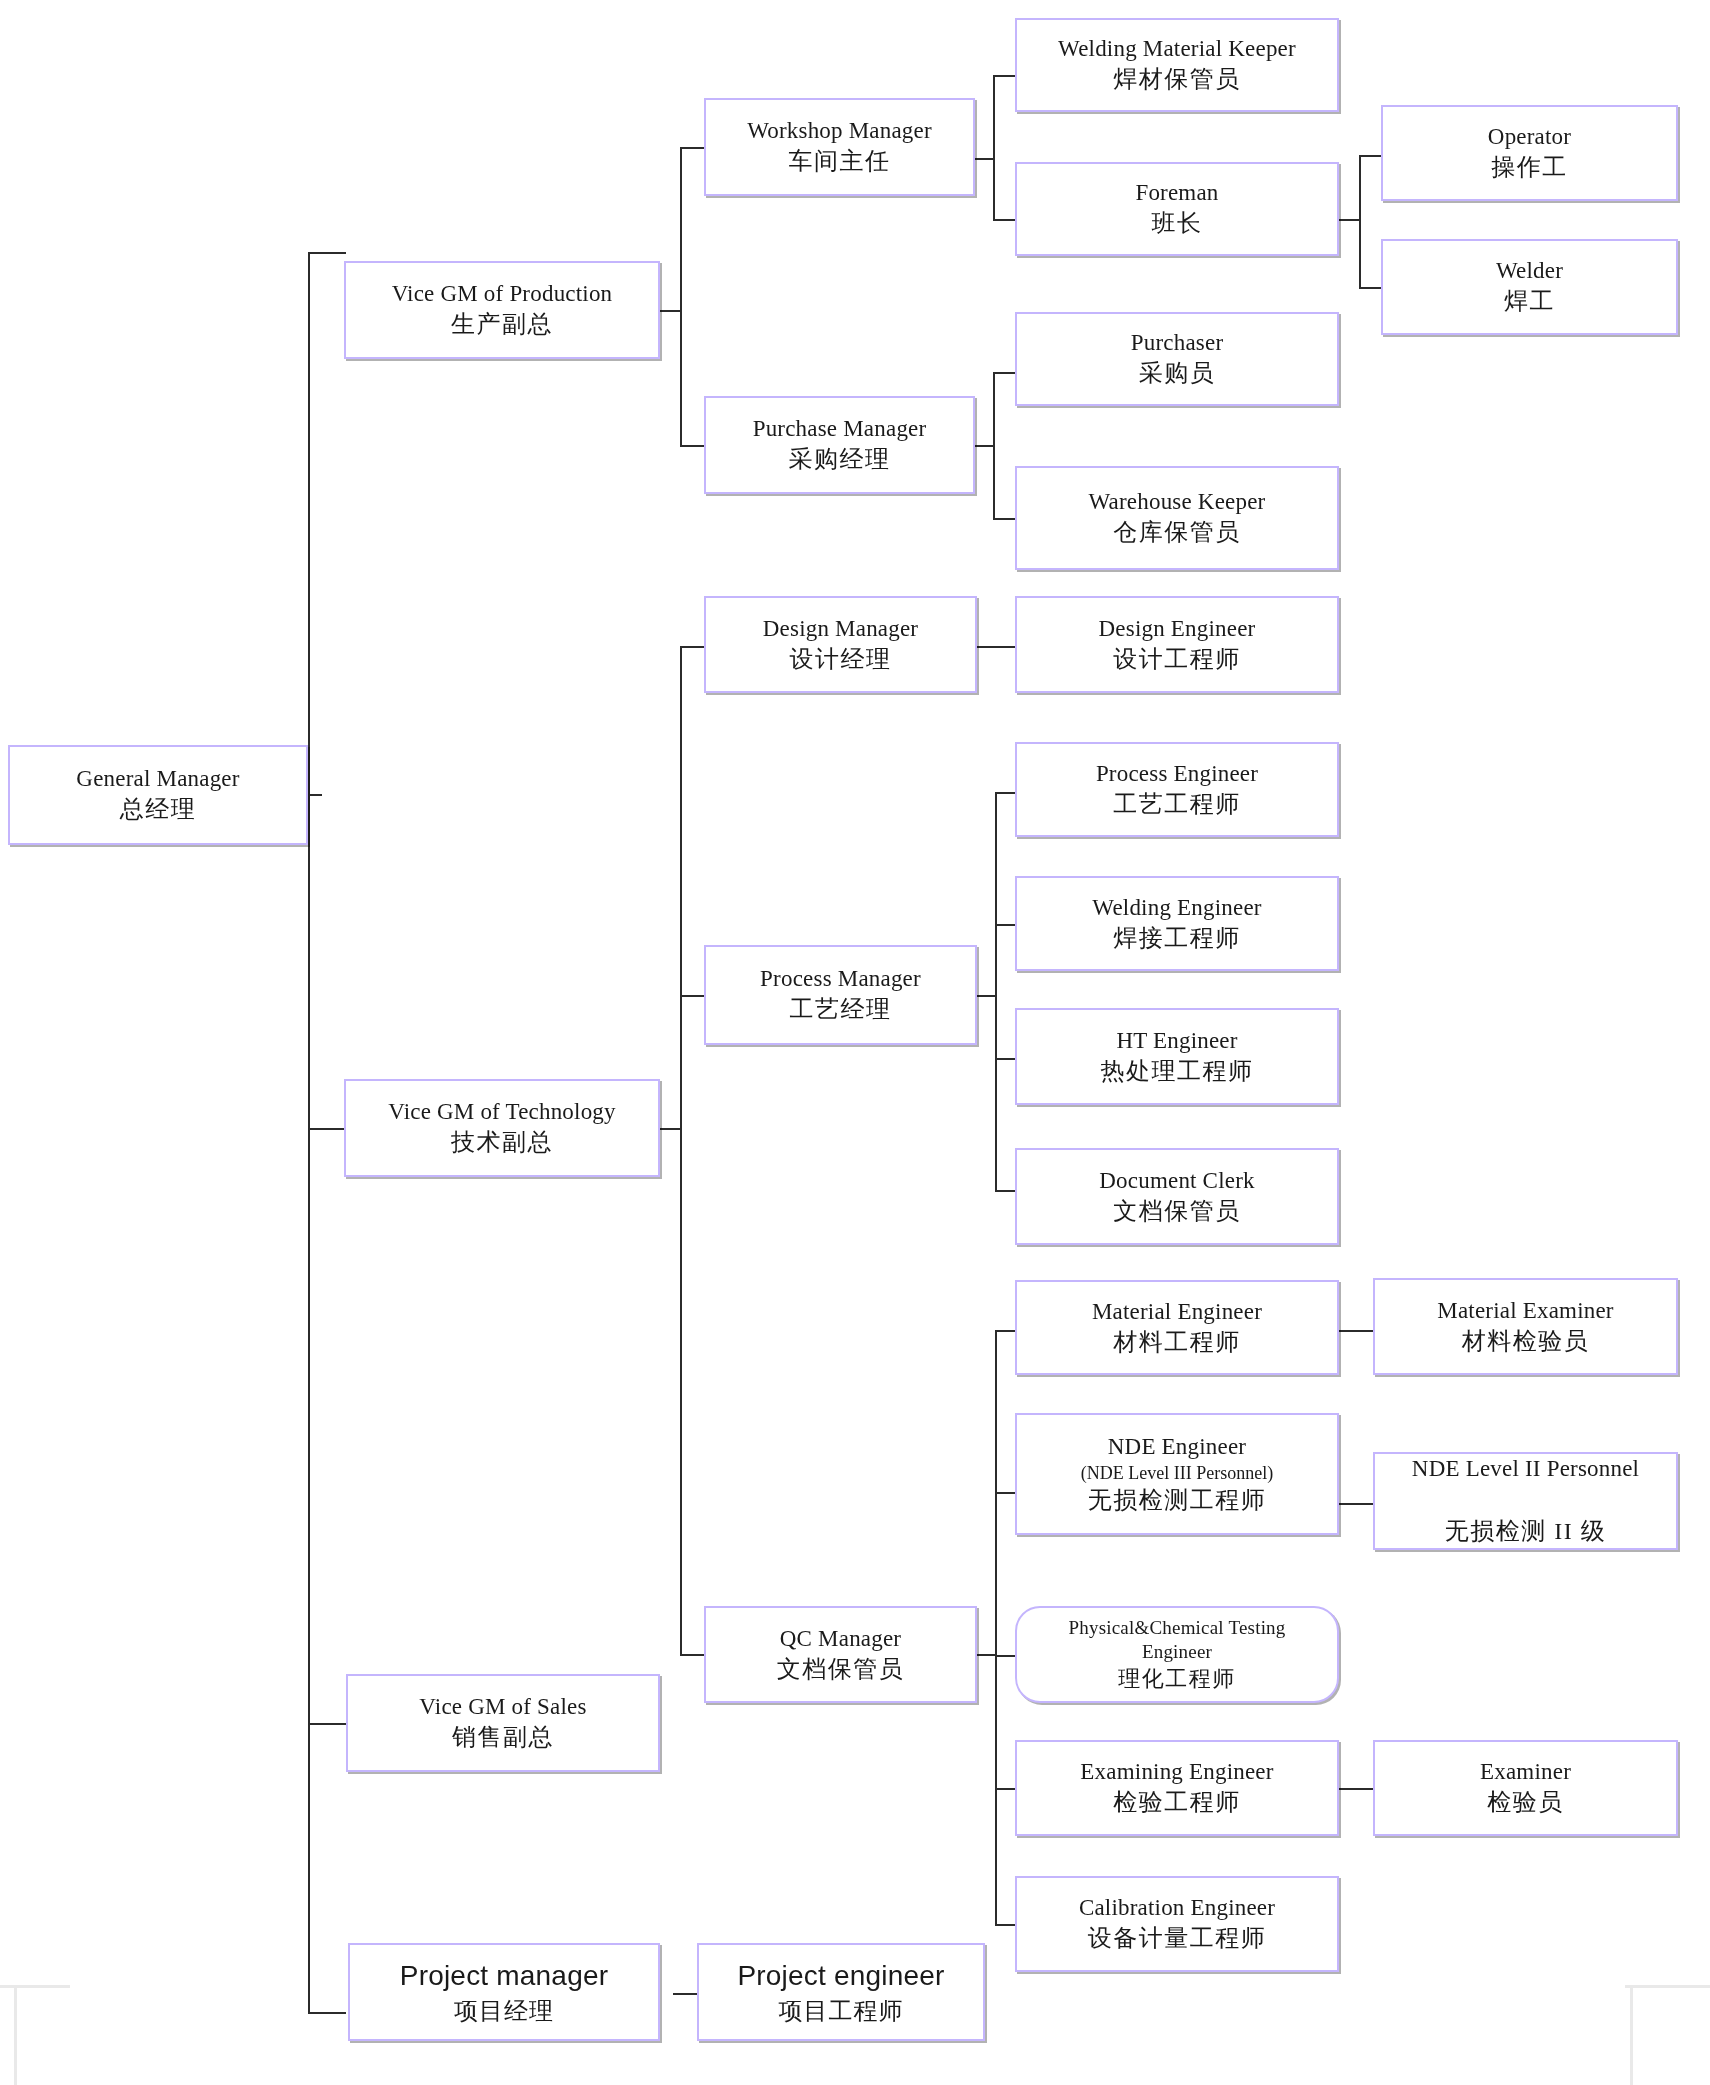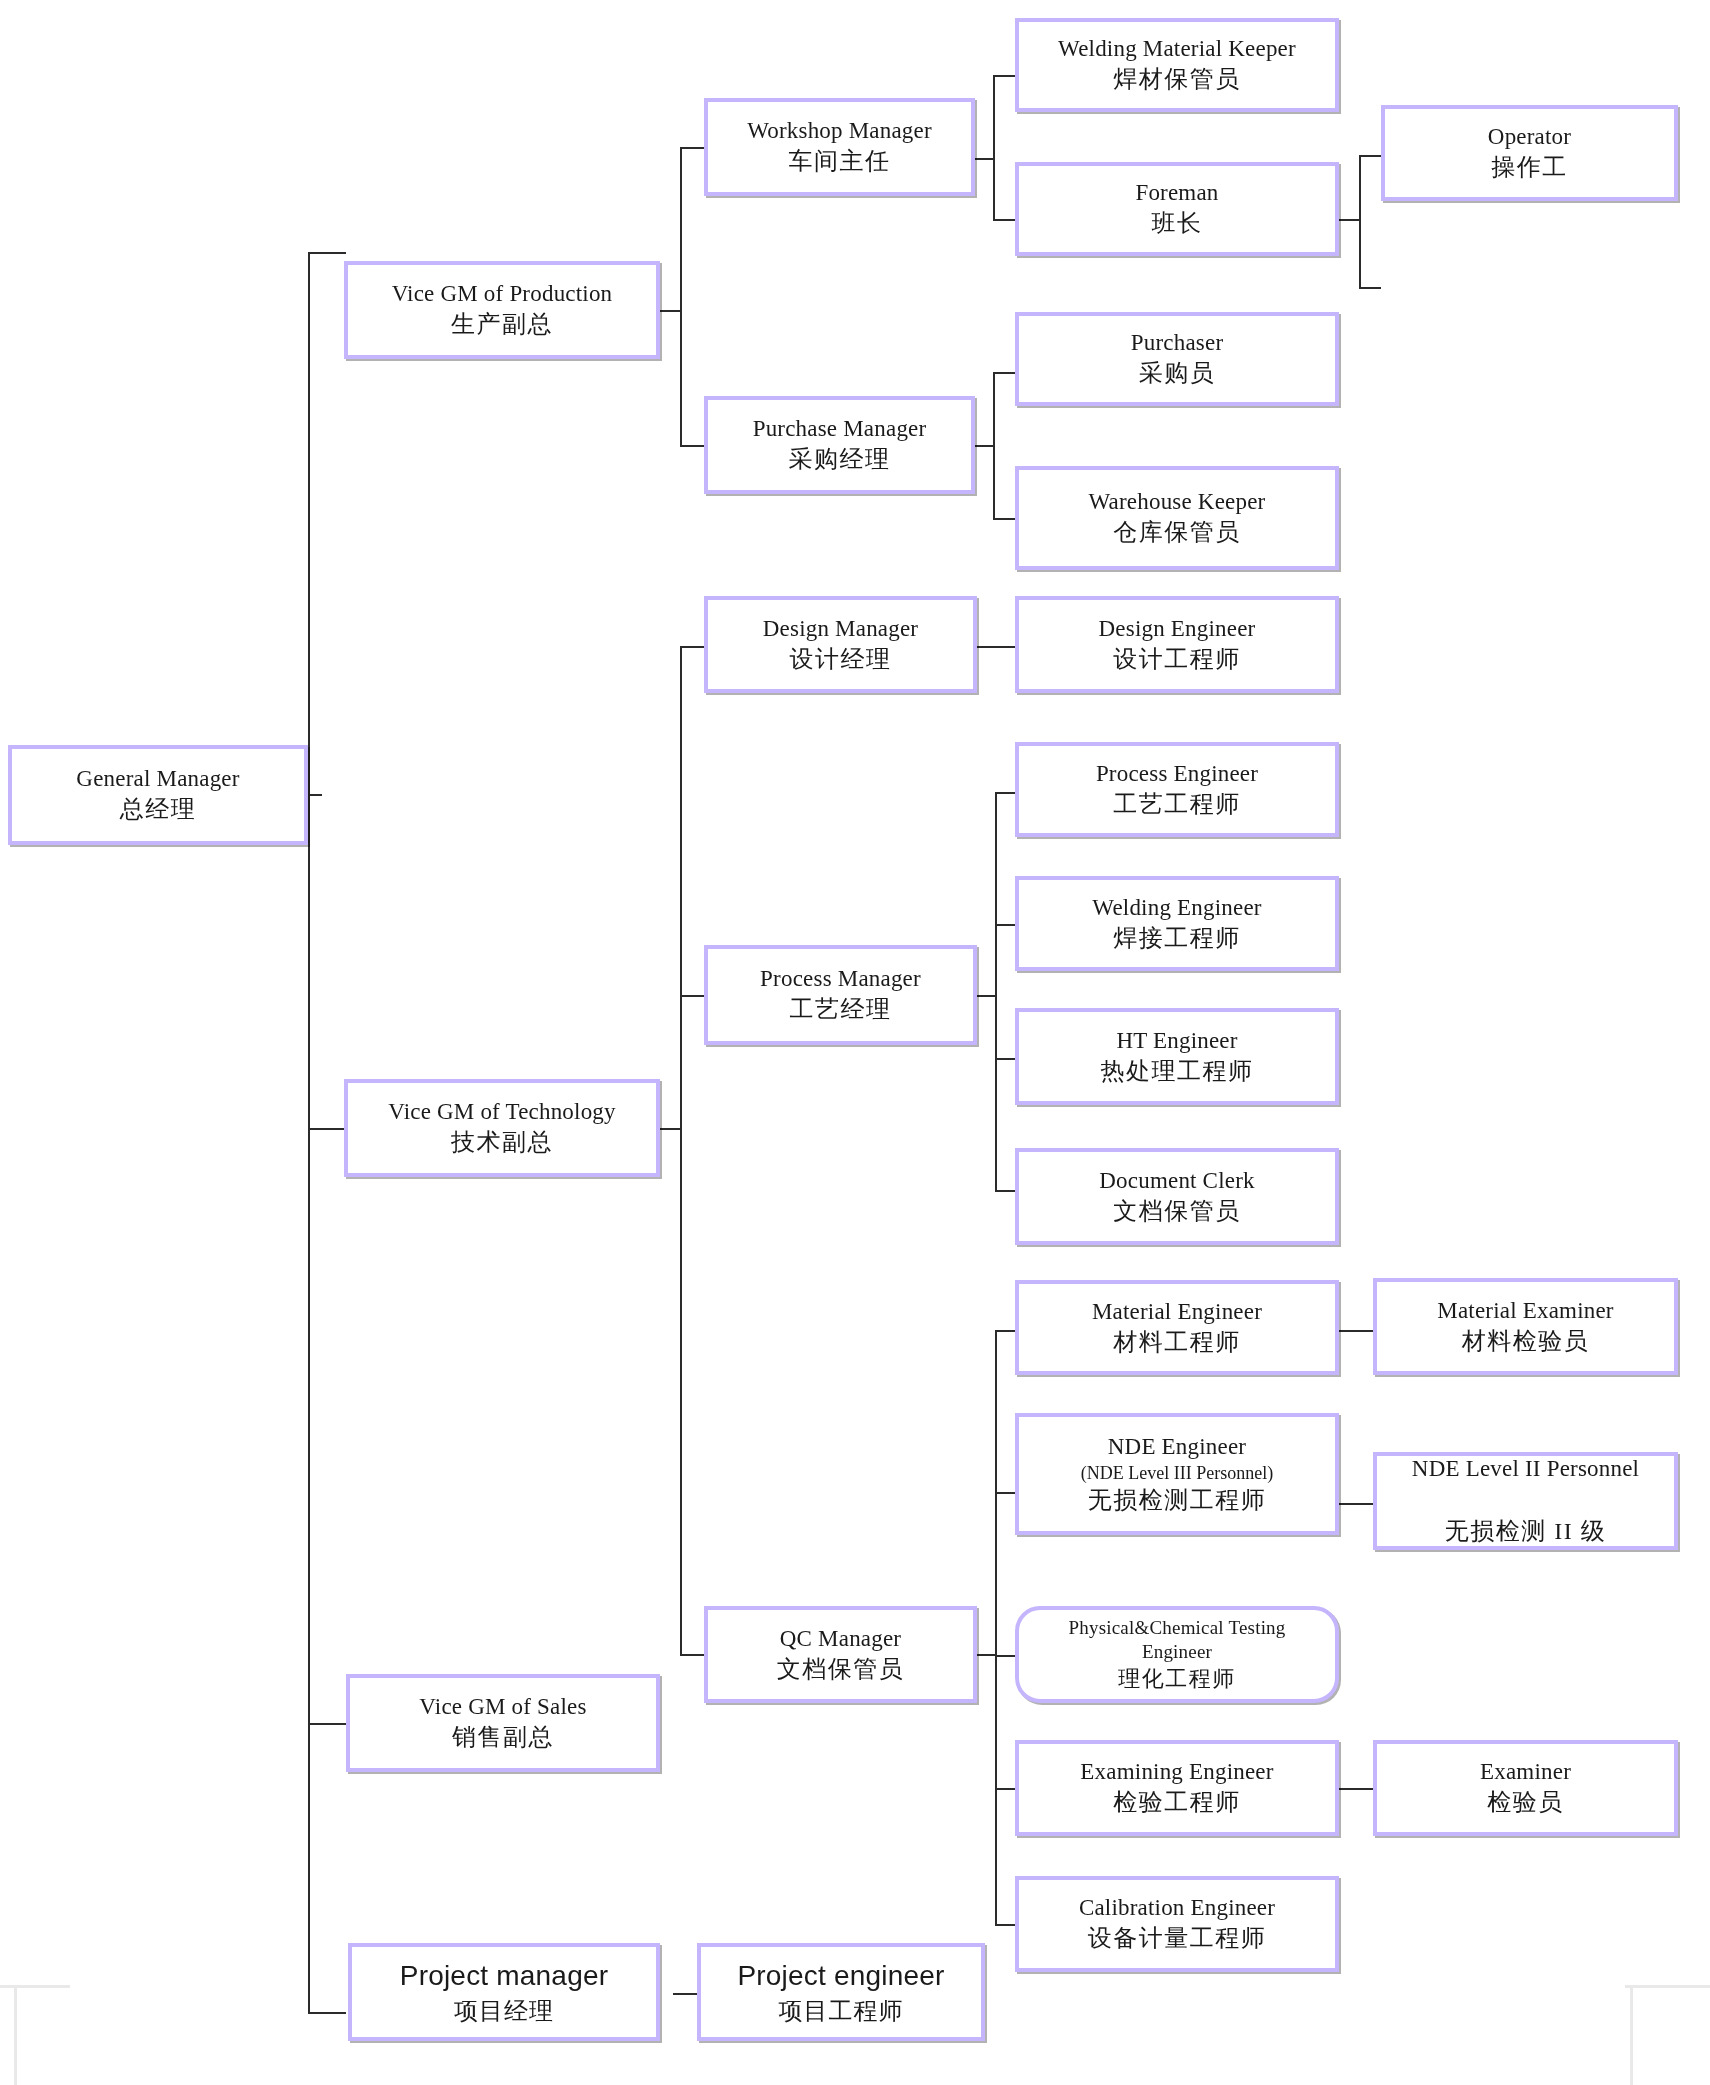--- a/index.html
+++ b/index.html
@@ -16,21 +16,21 @@
     position: relative;
     width: 1710px;
     height: 2085px;
     background: #ffffff;
     overflow: hidden;
   }
   
   .node {
     position: absolute;
     box-sizing: border-box;
-    border: 4px solid #c4b5fd;
+    border: 2px solid #c4b5fd;
     background: #ffffff;
     display: flex;
     flex-direction: column;
     align-items: center;
     justify-content: center;
     text-align: center;
     line-height: 1.30;
     z-index: 5;
     box-shadow: 2px 2px 0 rgba(0,0,0,0.30);
   }
@@ -202,20 +202,24 @@
   <div class="node" style="left:1015px; top:162px; width:324px; height:94px;">
     <span class="en">Foreman</span>
     <span class="zh">班长</span>
   </div>
 
   <div class="node" style="left:1381px; top:105px; width:297px; height:96px;">
     <span class="en">Operator</span>
     <span class="zh">操作工</span>
   </div>
 
+  <div class="node" style="left:1381px; top:239px; width:297px; height:96px;">
+    <span class="en">Welder</span>
+    <span class="zh">焊工</span>
+  </div>
 
   <div class="node" style="left:1015px; top:312px; width:324px; height:94px;">
     <span class="en">Purchaser</span>
     <span class="zh">采购员</span>
   </div>
 
   <div class="node" style="left:1015px; top:466px; width:324px; height:104px;">
     <span class="en">Warehouse Keeper</span>
     <span class="zh">仓库保管员</span>
   </div>

